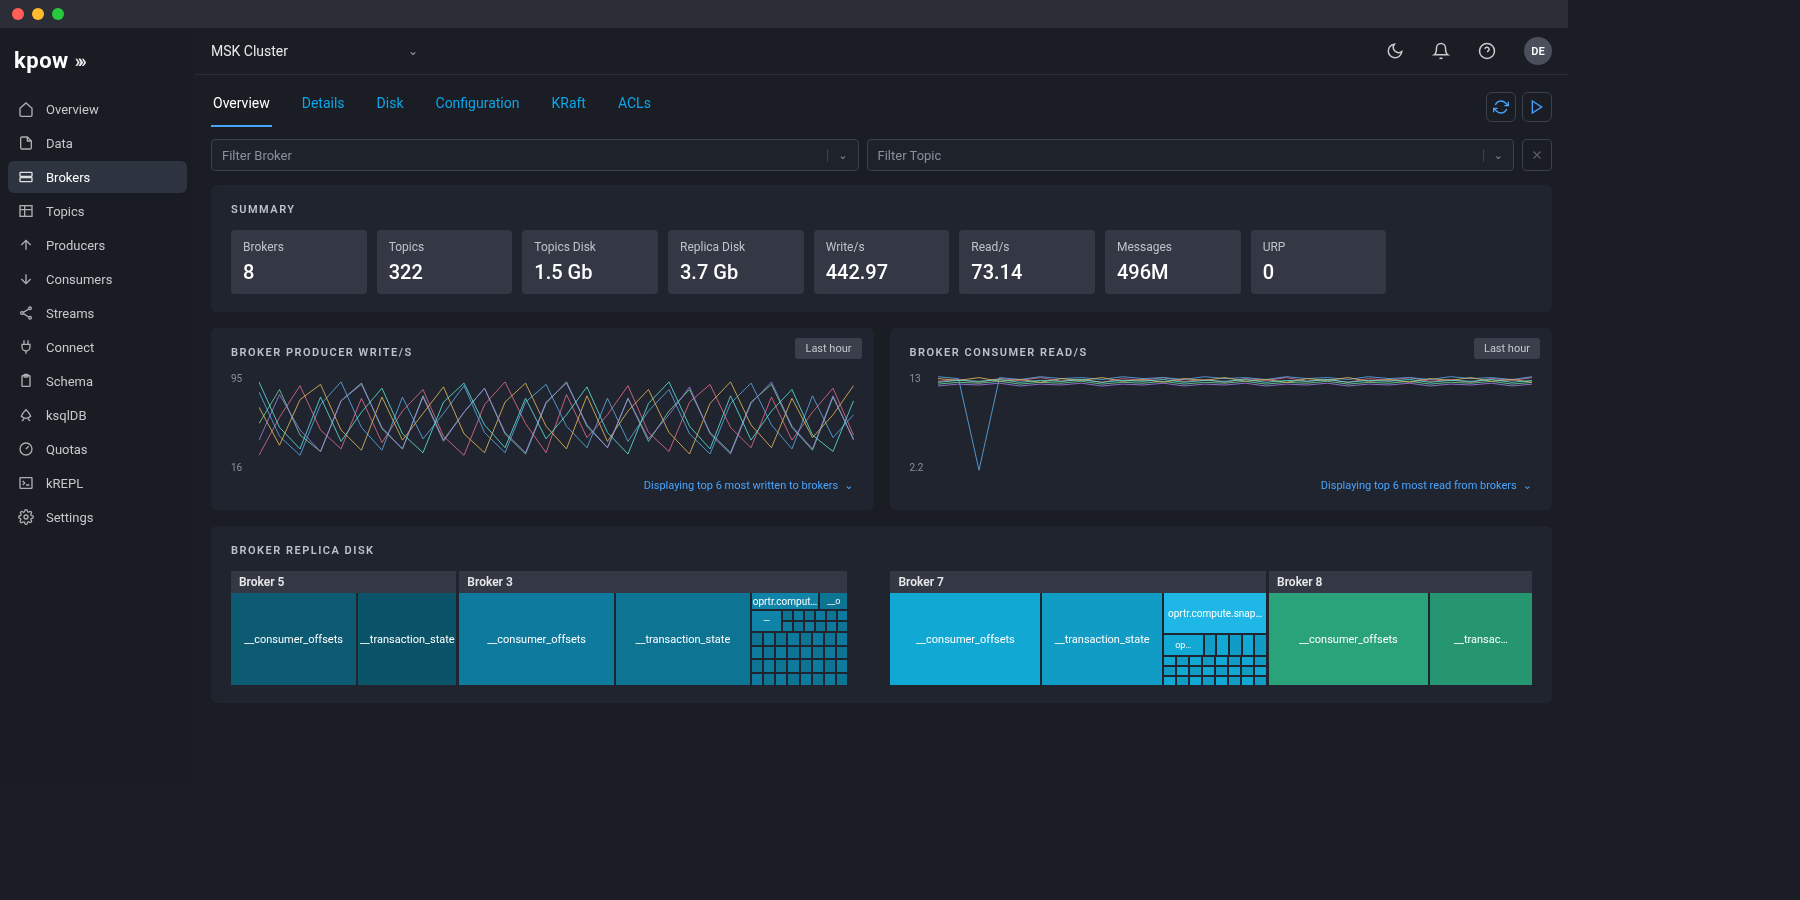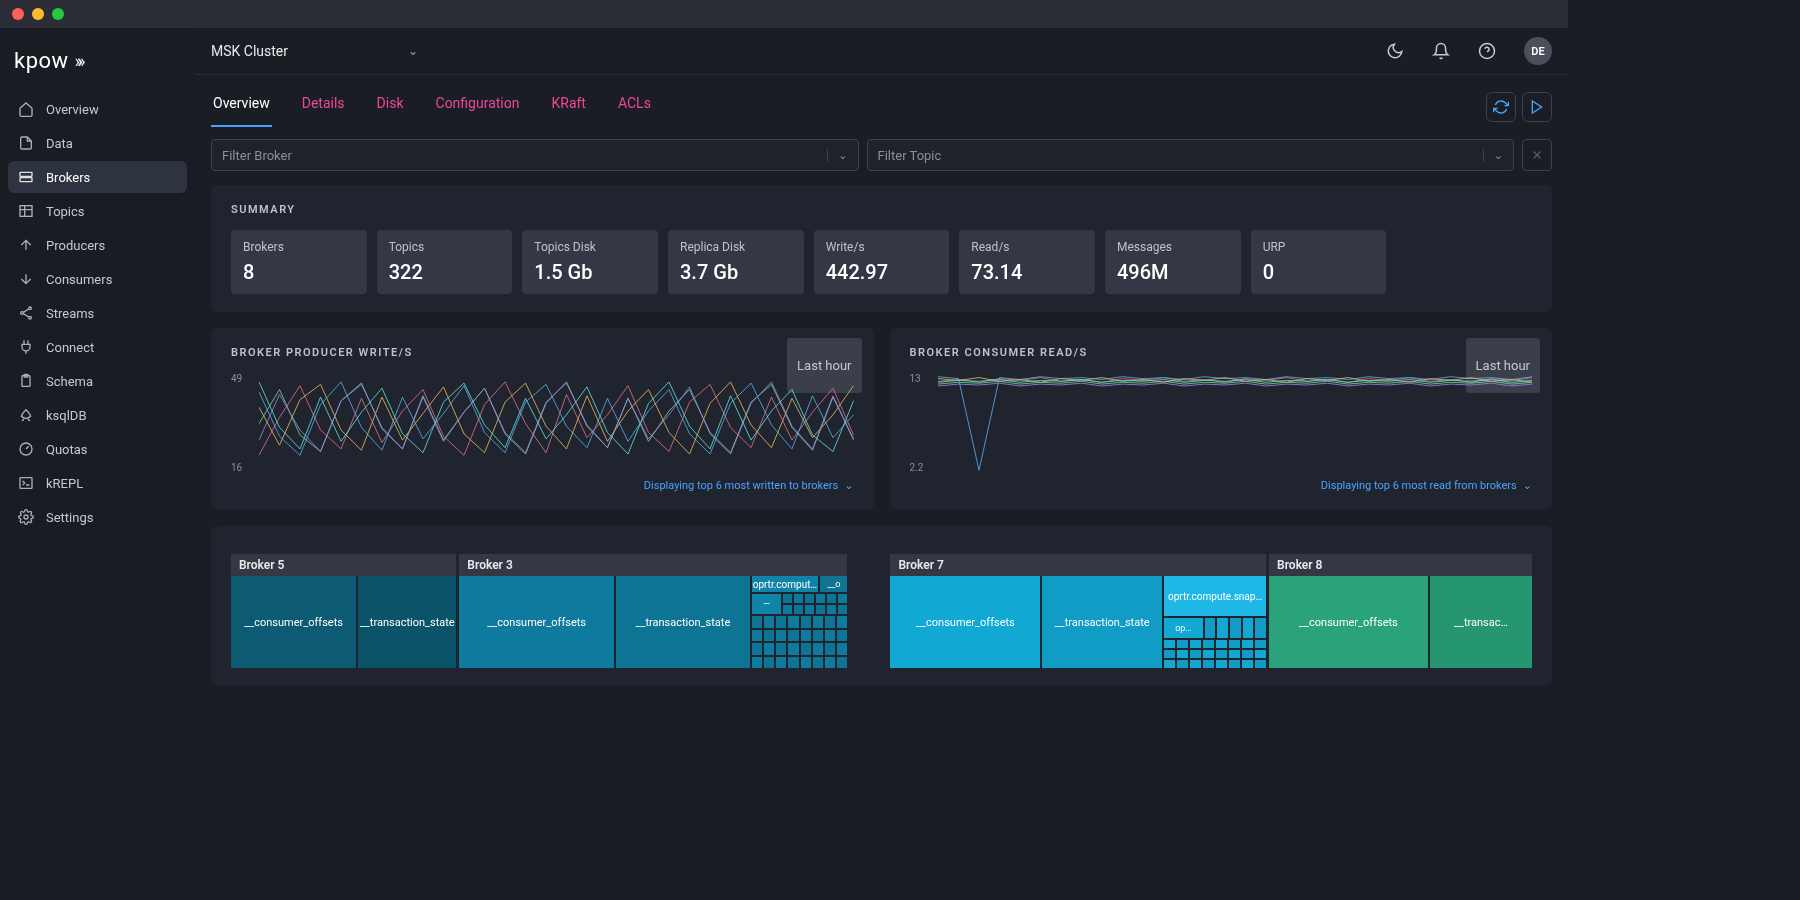--- a/index.html
+++ b/index.html
@@ -35,21 +35,21 @@
       display: flex;
       flex-direction: column;
       gap: 2px;
     }
     .logo {
       display: flex;
       align-items: center;
       gap: 6px;
       padding: 8px 10px 18px 6px;
       font-size: 22px;
-      font-weight: 400;
+      font-weight: 700;
       letter-spacing: 0.5px;
       color: #fff;
     }
     .logo .chevrons { letter-spacing: -6px; font-size: 18px; opacity: 0.9; }
     .sidebar-item {
       display: flex;
       align-items: center;
       gap: 12px;
       padding: 8px 10px;
       border-radius: 6px;
@@ -95,21 +95,21 @@
       font-size: 11px; font-weight: 600;
     }
 
     .content { flex: 1; overflow: auto; padding: 0 16px 16px; }
 
     .tabs-row {
       display: flex; align-items: center;
       padding: 12px 0 0;
     }
     .tabs { display: flex; gap: 28px; }
-    .tab { padding: 8px 2px 14px; color: #ec4899; cursor: pointer; font-size: 14px; }
+    .tab { padding: 8px 2px 14px; color: #0ea5e9; cursor: pointer; font-size: 14px; }
     .tab.active { color: #fff; border-bottom: 2px solid #4aa3ff; }
     .tabs-actions { margin-left: auto; display: flex; gap: 6px; }
     .icon-btn {
       width: 30px; height: 30px;
       border: 1px solid #3c4150;
       border-radius: 6px;
       display: inline-flex; align-items: center; justify-content: center;
       cursor: pointer;
       color: #4aa3ff;
       background: transparent;
@@ -167,21 +167,21 @@
     }
     .stat-label { font-size: 12px; color: #bfc2c9; margin-bottom: 6px; }
     .stat-value { font-size: 20px; color: #fff; font-weight: 500; }
     .stat-value .check { color: #3fcf8e; font-size: 20px; }
 
     .charts-row { display: grid; grid-template-columns: 1fr 1fr; gap: 16px; }
     .chart-panel { position: relative; }
     .time-badge {
       position: absolute; top: 10px; right: 12px;
       background: #3a3f4b; color: #c6c8cc;
-      font-size: 13px; padding: 20px 10px; border-radius: 3px;
+      font-size: 11px; padding: 4px 10px; border-radius: 3px;
       cursor: pointer;
     }
     .chart-area {
       height: 100px; margin: 10px 0 6px; position: relative;
     }
     .chart-ylabel {
       position: absolute; left: 0; font-size: 10px; color: #8b8f99;
     }
     .chart-svg { position: absolute; left: 28px; right: 0; top: 0; bottom: 0; width: calc(100% - 28px); height: 100%; }
     .chart-footer {
@@ -441,21 +441,21 @@
             <div class="stat-value">0</div>
           </div>
         </div>
       </div>
 
       <div class="charts-row">
         <div class="panel chart-panel">
           <div class="time-badge">Last hour</div>
           <div class="panel-title">BROKER PRODUCER WRITE/S</div>
           <div class="chart-area">
-            <span class="chart-ylabel" style="top:0">49</span>
+            <span class="chart-ylabel" style="top:0">95</span>
             <span class="chart-ylabel" style="bottom:0">16</span>
             <svg class="chart-svg" id="chart-producer" viewBox="0 0 600 100" preserveAspectRatio="none">
                 <polyline points="0.0,82.3 20.7,44.3 41.4,12.7 62.1,57.0 82.8,75.9 103.4,25.3 124.1,69.6 144.8,38.0 165.5,16.5 186.2,63.3 206.9,82.3 227.6,31.6 248.3,8.9 269.0,50.6 289.7,79.7 310.3,21.5 331.0,64.6 351.7,41.8 372.4,12.7 393.1,59.5 413.8,78.5 434.5,29.1 455.2,11.4 475.9,54.4 496.6,74.7 517.2,24.1 537.9,67.1 558.6,39.2 579.3,15.2 600.0,62.0" fill="none" stroke="#e06b8c" stroke-width="1" opacity="0.85"></polyline>
                 <polyline points="0.0,19.0 20.7,63.3 41.4,82.3 62.1,31.6 82.8,8.9 103.4,54.4 124.1,77.2 144.8,24.1 165.5,65.8 186.2,40.5 206.9,12.7 227.6,59.5 248.3,79.7 269.0,29.1 289.7,11.4 310.3,53.2 331.0,74.7 351.7,25.3 372.4,68.4 393.1,38.0 413.8,16.5 434.5,60.8 455.2,81.0 475.9,30.4 496.6,10.1 517.2,51.9 537.9,75.9 558.6,22.8 579.3,64.6 600.0,41.8" fill="none" stroke="#5aa9e6" stroke-width="1" opacity="0.85"></polyline>
                 <polyline points="0.0,50.6 20.7,16.5 41.4,62.0 62.1,78.5 82.8,27.8 103.4,10.1 124.1,55.7 144.8,75.9 165.5,22.8 186.2,67.1 206.9,39.2 227.6,15.2 248.3,60.8 269.0,81.0 289.7,30.4 310.3,8.9 331.0,53.2 351.7,74.7 372.4,25.3 393.1,68.4 413.8,38.0 434.5,16.5 455.2,59.5 475.9,79.7 496.6,29.1 517.2,11.4 537.9,54.4 558.6,77.2 579.3,24.1 600.0,65.8" fill="none" stroke="#6cd39b" stroke-width="1" opacity="0.85"></polyline>
                 <polyline points="0.0,34.2 20.7,72.2 41.4,26.6 62.1,11.4 82.8,57.0 103.4,77.2 124.1,24.1 144.8,67.1 165.5,40.5 186.2,13.9 206.9,60.8 227.6,79.7 248.3,29.1 269.0,10.1 289.7,53.2 310.3,75.9 331.0,22.8 351.7,68.4 372.4,38.0 393.1,16.5 413.8,59.5 434.5,81.0 455.2,30.4 475.9,8.9 496.6,51.9 517.2,74.7 537.9,25.3 558.6,64.6 579.3,41.8 600.0,12.7" fill="none" stroke="#e0b85a" stroke-width="1" opacity="0.85"></polyline>
                 <polyline points="0.0,67.1 20.7,21.5 41.4,57.0 62.1,78.5 82.8,27.8 103.4,11.4 124.1,54.4 144.8,75.9 165.5,24.1 186.2,68.4 206.9,39.2 227.6,15.2 248.3,59.5 269.0,79.7 289.7,29.1 310.3,10.1 331.0,51.9 351.7,74.7 372.4,25.3 393.1,65.8 413.8,41.8 434.5,13.9 455.2,60.8 475.9,81.0 496.6,30.4 517.2,8.9 537.9,53.2 558.6,75.9 579.3,22.8 600.0,67.1" fill="none" stroke="#a07be0" stroke-width="1" opacity="0.85"></polyline>
                 <polyline points="0.0,8.9 20.7,54.4 41.4,75.9 62.1,24.1 82.8,68.4 103.4,39.2 124.1,15.2 144.8,60.8 165.5,79.7 186.2,29.1 206.9,10.1 227.6,51.9 248.3,74.7 269.0,25.3 289.7,65.8 310.3,41.8 331.0,13.9 351.7,59.5 372.4,81.0 393.1,30.4 413.8,8.9 434.5,53.2 455.2,75.9 475.9,22.8 496.6,67.1 517.2,38.0 537.9,16.5 558.6,62.0 579.3,78.5 600.0,27.8" fill="none" stroke="#5ae0d3" stroke-width="1" opacity="0.85"></polyline>
               </svg>
           </div>
@@ -481,20 +481,21 @@
               </svg>
           </div>
           <div class="chart-footer">
             <span>Displaying top 6 most read from brokers</span>
             <span>⌄</span>
           </div>
         </div>
       </div>
 
       <div class="panel">
+        <div class="panel-title">BROKER REPLICA DISK</div>
         <div class="treemap-row">
 
           <div class="tm-broker" style="width:18%;">
             <div class="tm-header">Broker 5</div>
             <div class="tm-body" style="height:128px;">
               <div class="tm-cell" style="flex:1.3;background:#0d5a73;">__consumer_offsets</div>
               <div class="tm-cell" style="flex:1;background:#0b5368;">__transaction_state</div>
             </div>
           </div>
 

